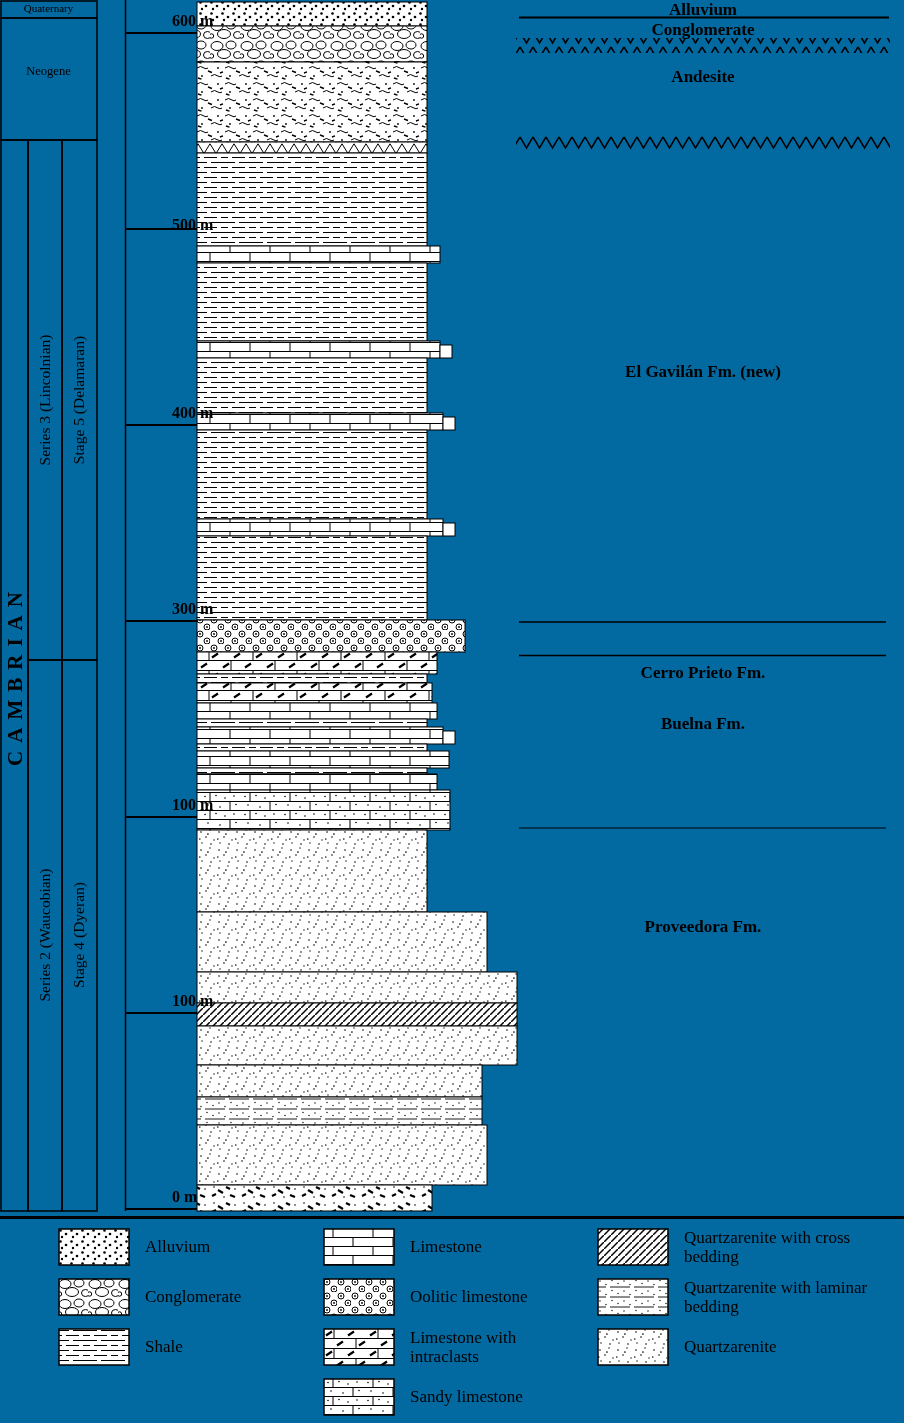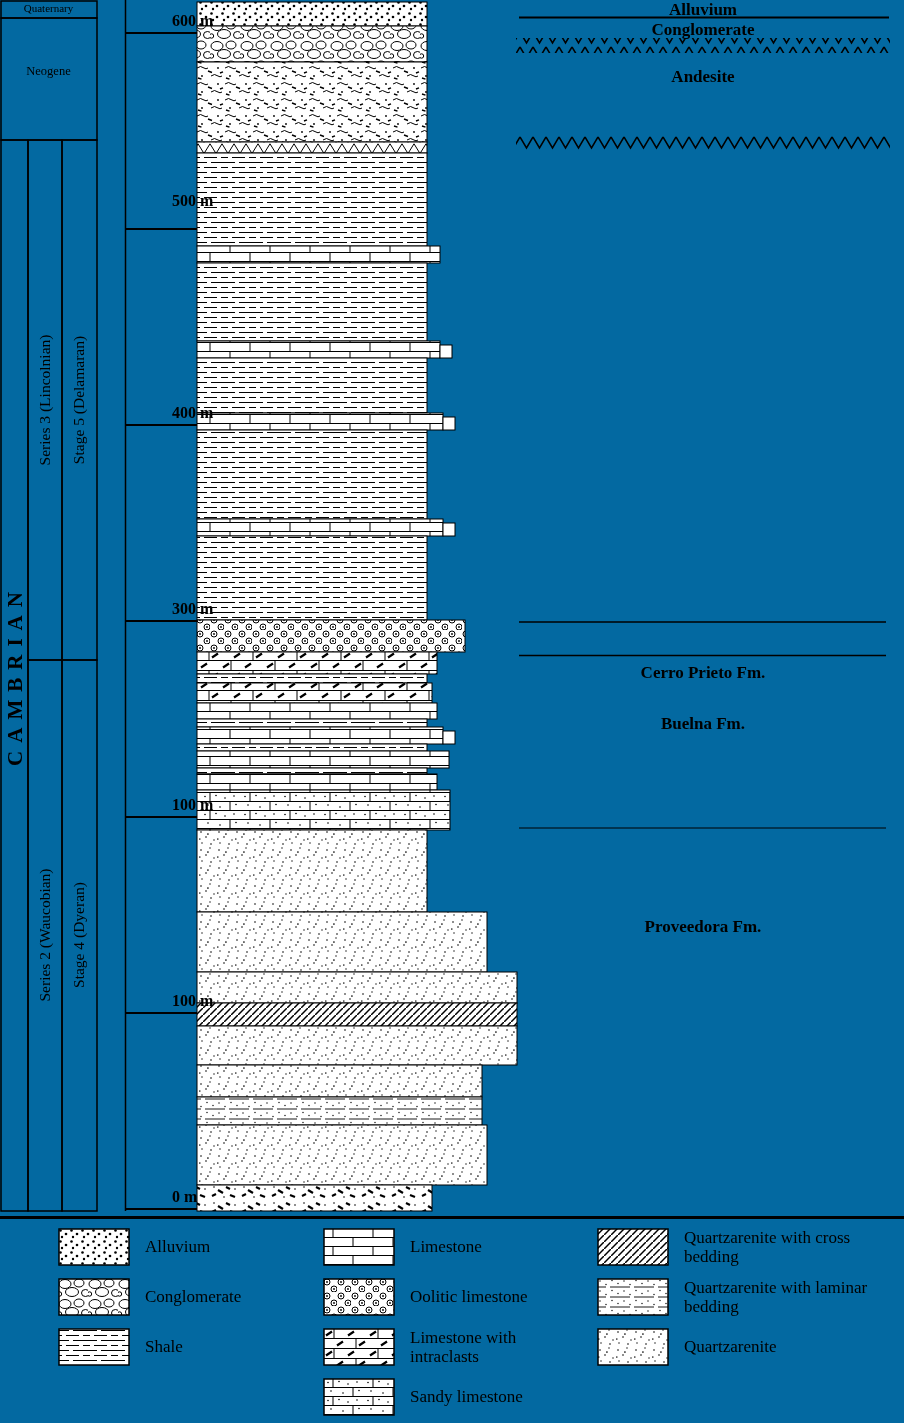--- a/index.html
+++ b/index.html
@@ -208,30 +208,31 @@
 
   <div class="chrono-small q-label">Quaternary</div>
   <div class="chrono-small n-label">Neogene</div>
   <div class="vtext cambrian-label">CAMBRIAN</div>
   <div class="vtext series-label" style="left:45px; top:400px;">Series 3 (Lincolnian)</div>
   <div class="vtext series-label" style="left:79px; top:400px;">Stage 5 (Delamaran)</div>
   <div class="vtext series-label" style="left:45px; top:935px;">Series 2 (Waucobian)</div>
   <div class="vtext series-label" style="left:79px; top:935px;">Stage 4 (Dyeran)</div>
 
   <div class="tick-label" style="top:12px">600 m</div>
-  <div class="tick-label" style="top:192px">500 m</div>
+  <div class="tick-label" style="top:216px">500 m</div>
   <div class="tick-label" style="top:404px">400 m</div>
   <div class="tick-label" style="top:600px">300 m</div>
   <div class="tick-label" style="top:796px">100 m</div>
   <div class="tick-label" style="top:992px">100 m</div>
   <div class="tick-label" style="top:1188px">0 m</div>
 
   <div class="fm" style="top:0px">Alluvium</div>
   <div class="fm" style="top:20px">Conglomerate</div>
   <div class="fm" style="top:67px">Andesite</div>
+  <div class="fm" style="top:362px">El Gavilán Fm. (new)</div>
   <div class="fm" style="top:663px">Cerro Prieto Fm.</div>
   <div class="fm" style="top:714px">Buelna Fm.</div>
   <div class="fm" style="top:917px">Proveedora Fm.</div>
 
   <div class="legend">
     <div class="legend-divider"></div>
 
     <div class="legend-col c1">
       <div class="legend-item">
         <svg class="swatch" width="72" height="38">

